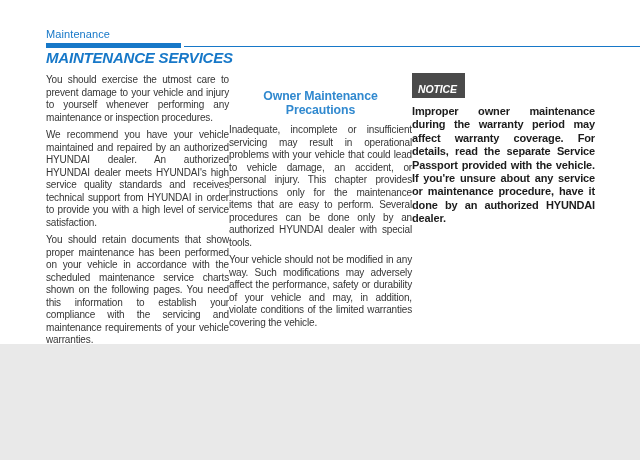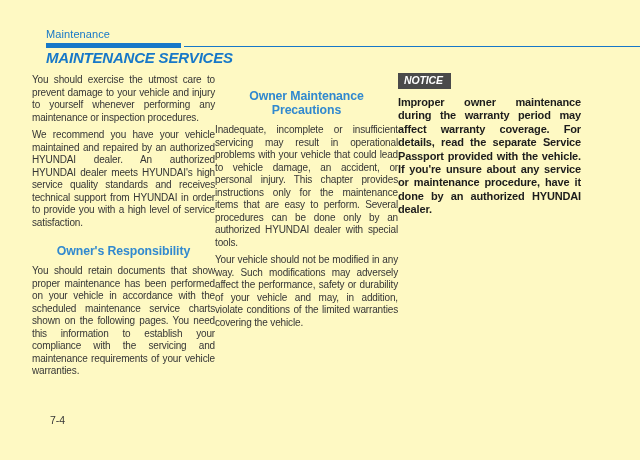--- a/index.html
+++ b/index.html
@@ -1,21 +1,21 @@
 <!DOCTYPE html>
 <html lang="en"><head>
 <meta charset="utf-8">
 <style>
   * { box-sizing: border-box; }
   html, body { margin: 0; padding: 0; background: #e9e9e9; }
   .page {
     position: relative;
     width: 640px;
-    height: 460px;
-    background: #fef9c3;
+    height: 344px;
+    background: #ffffff;
     overflow: hidden;
     font-family: "Liberation Sans", sans-serif;
     -webkit-font-smoothing: antialiased;
   }
   .chapter {
     position: absolute;
     left: 46px;
     top: 28px;
     font-size: 11px;
     color: #1778c8;
@@ -43,21 +43,21 @@
     top: 49px;
     margin: 0;
     font-size: 15px;
     font-weight: bold;
     letter-spacing: -0.2px;
     color: #1778c8;
     font-style: italic;
   }
   .columns {
     position: absolute;
-    left: 32px;
+    left: 46px;
     top: 74px;
     width: 549px;
     display: flex;
   }
   .col {
     flex: 1;
     min-width: 0;
     font-size: 10px;
     letter-spacing: -0.15px;
     line-height: 12.5px;
@@ -75,21 +75,21 @@
     letter-spacing: -0.1px;
   }
   .notice-badge {
     display: inline-block;
     background: #4a4a4a;
     color: #ffffff;
     font-weight: bold;
     font-style: italic;
     font-size: 10.5px;
     line-height: 13px;
-    padding: 1px 8px 2px 6px;
+    padding: 10px 8px 2px 6px;
     margin-top: -1px;
   }
   .notice-text {
     margin-top: 7px !important;
     font-weight: bold;
     color: #1c1c1c;
     font-size: 11px;
     line-height: 13.4px;
   }
   .page-num {
@@ -109,21 +109,20 @@
   <div class="bar-thick"></div>
   <div class="bar-thin"></div>
 
   <h1 class="title">MAINTENANCE SERVICES</h1>
 
   <div class="columns">
 
     <div class="col">
       <p>You should exercise the utmost care to prevent damage to your vehicle and injury to yourself whenever performing any maintenance or inspection procedures.</p>
       <p>We recommend you have your vehicle maintained and repaired by an authorized HYUNDAI dealer. An authorized HYUNDAI dealer meets HYUNDAI's high service quality standards and receives technical support from HYUNDAI in order to provide you with a high level of service satisfaction.</p>
-      <h2 class="sec-heading">Owner's Responsibility</h2>
       <p>You should retain documents that show proper maintenance has been performed on your vehicle in accordance with the scheduled maintenance service charts shown on the following pages. You need this information to establish your compliance with the servicing and maintenance requirements of your vehicle warranties.</p>
     </div>
 
     <div class="col">
       <h2 class="sec-heading">Owner Maintenance Precautions</h2>
       <p>Inadequate, incomplete or insufficient servicing may result in operational problems with your vehicle that could lead to vehicle damage, an accident, or personal injury. This chapter provides instructions only for the maintenance items that are easy to perform. Several procedures can be done only by an authorized HYUNDAI dealer with special tools.</p>
       <p>Your vehicle should not be modified in any way. Such modifications may adversely affect the performance, safety or durability of your vehicle and may, in addition, violate conditions of the limited warranties covering the vehicle.</p>
     </div>
 
     <div class="col">

